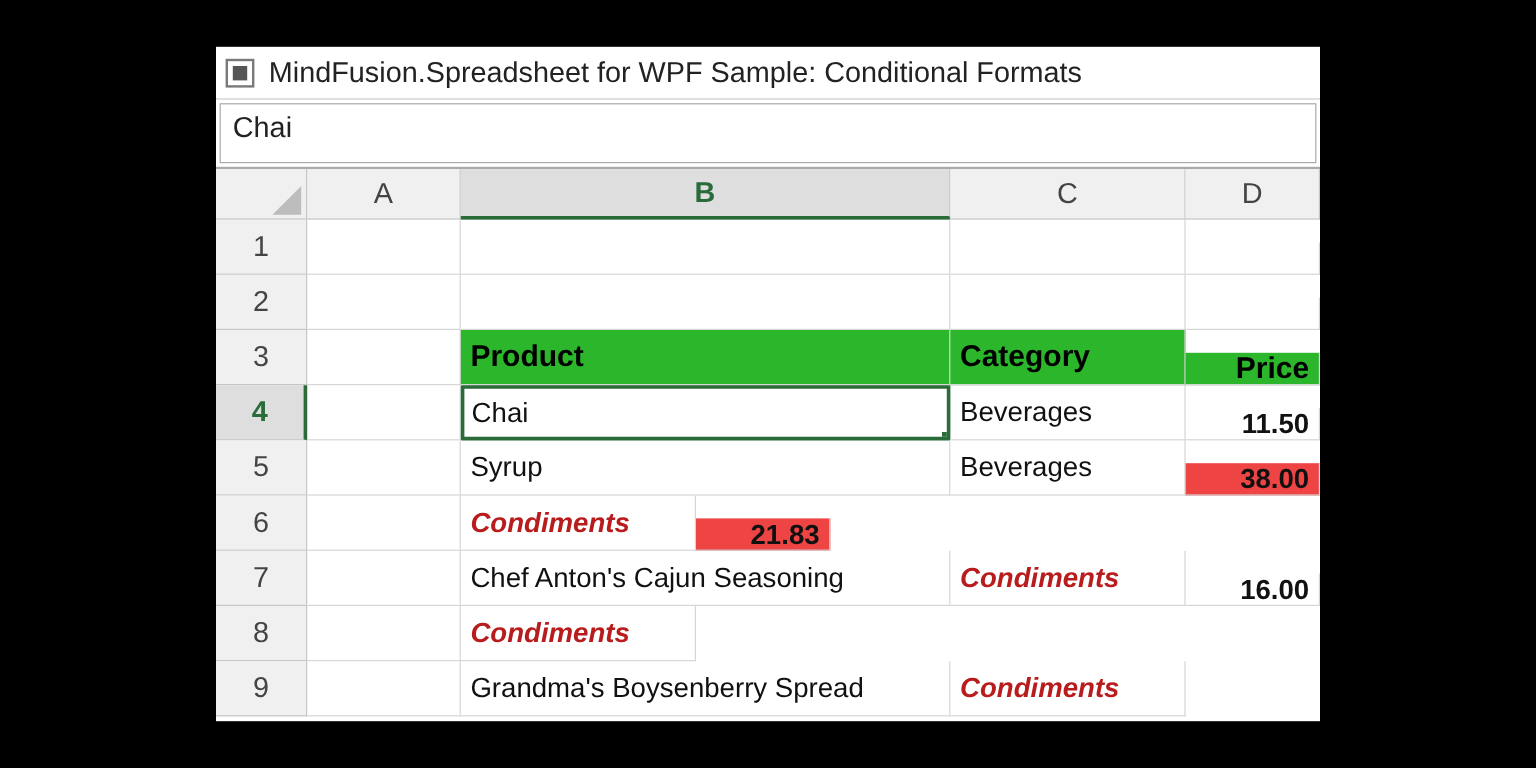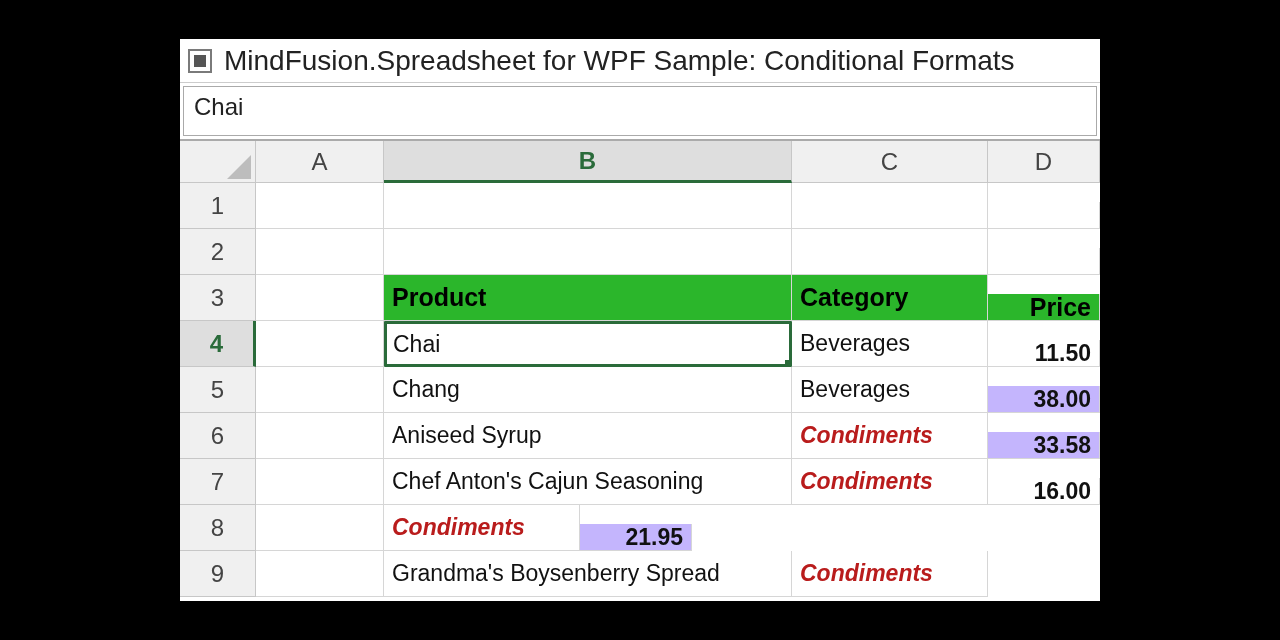--- a/index.html
+++ b/index.html
@@ -20,21 +20,21 @@
       background: #fff;
       overflow: hidden;
       position: relative;
     }
     .titlebar {
       height: 44px;
       border-bottom: 1px solid #ccc;
       display: flex;
       align-items: center;
       padding: 0 8px;
-      font-size: 28px;
+      font-size: 24px;
       color: #222;
     }
     .titlebar .icon-box {
       width: 24px;
       height: 24px;
       border: 2px solid #7a7a7a;
       margin-right: 12px;
       display: inline-block;
       position: relative;
     }
@@ -132,21 +132,21 @@
       overflow: hidden;
       white-space: nowrap;
       position: relative;
     }
     .cA { width: 128px; }
     .cB { width: 408px; }
     .cC { width: 196px; }
     .cD { width: 112px; justify-content: flex-end; font-weight: 700; margin-top: 19px; }
     .hdr { background: #2bb62b; color: #000; font-weight: 700; font-size: 25px; }
     .cond-text { font-style: italic; font-weight: 700; color: #b91c1c; }
-    .hl { background: #c4b5fd; }
+    .hl { background: #ef4444; }
     .selcell {
       border: 3px solid #2a6b3a;
       border-radius: 1px;
       padding: 0 6px;
     }
     .fillhandle {
       position: absolute;
       right: -4px;
       bottom: -4px;
       width: 8px; height: 8px;
@@ -210,46 +210,44 @@
         <span>Chai</span>
         <div class="fillhandle"></div>
       </div>
       <div class="cell cC">Beverages</div>
       <div class="cell cD">11.50</div>
     </div>
 
     <div class="row">
       <div class="rh">5</div>
       <div class="cell cA"></div>
-      <div class="cell cB">Chang</div>
+      <div class="cell cB">Syrup</div>
       <div class="cell cC">Beverages</div>
       <div class="cell cD hl">38.00</div>
     </div>
 
     <div class="row">
       <div class="rh">6</div>
       <div class="cell cA"></div>
-      <div class="cell cB">Aniseed Syrup</div>
-      <div class="cell cC cond-text">Condiments</div>
-      <div class="cell cD hl">33.58</div>
+      <div class="cell cC cond-text">Condiments</div>
+      <div class="cell cD hl">21.83</div>
     </div>
 
     <div class="row">
       <div class="rh">7</div>
       <div class="cell cA"></div>
       <div class="cell cB">Chef Anton's Cajun Seasoning</div>
       <div class="cell cC cond-text">Condiments</div>
       <div class="cell cD">16.00</div>
     </div>
 
     <div class="row">
       <div class="rh">8</div>
       <div class="cell cA"></div>
       <div class="cell cC cond-text">Condiments</div>
-      <div class="cell cD hl">21.95</div>
     </div>
 
     <div class="row">
       <div class="rh">9</div>
       <div class="cell cA"></div>
       <div class="cell cB">Grandma's Boysenberry Spread</div>
       <div class="cell cC cond-text">Condiments</div>
     </div>
 
   </div>

